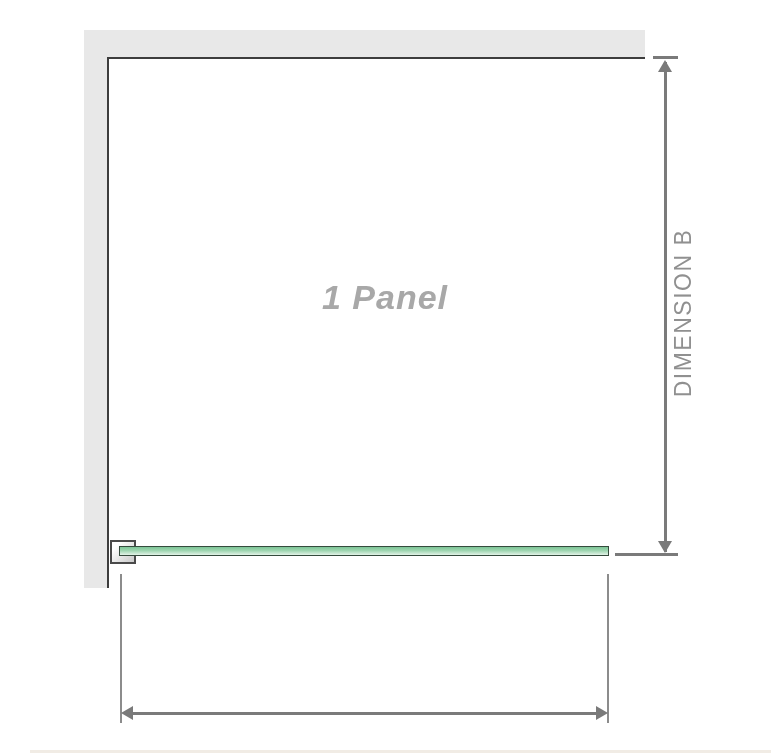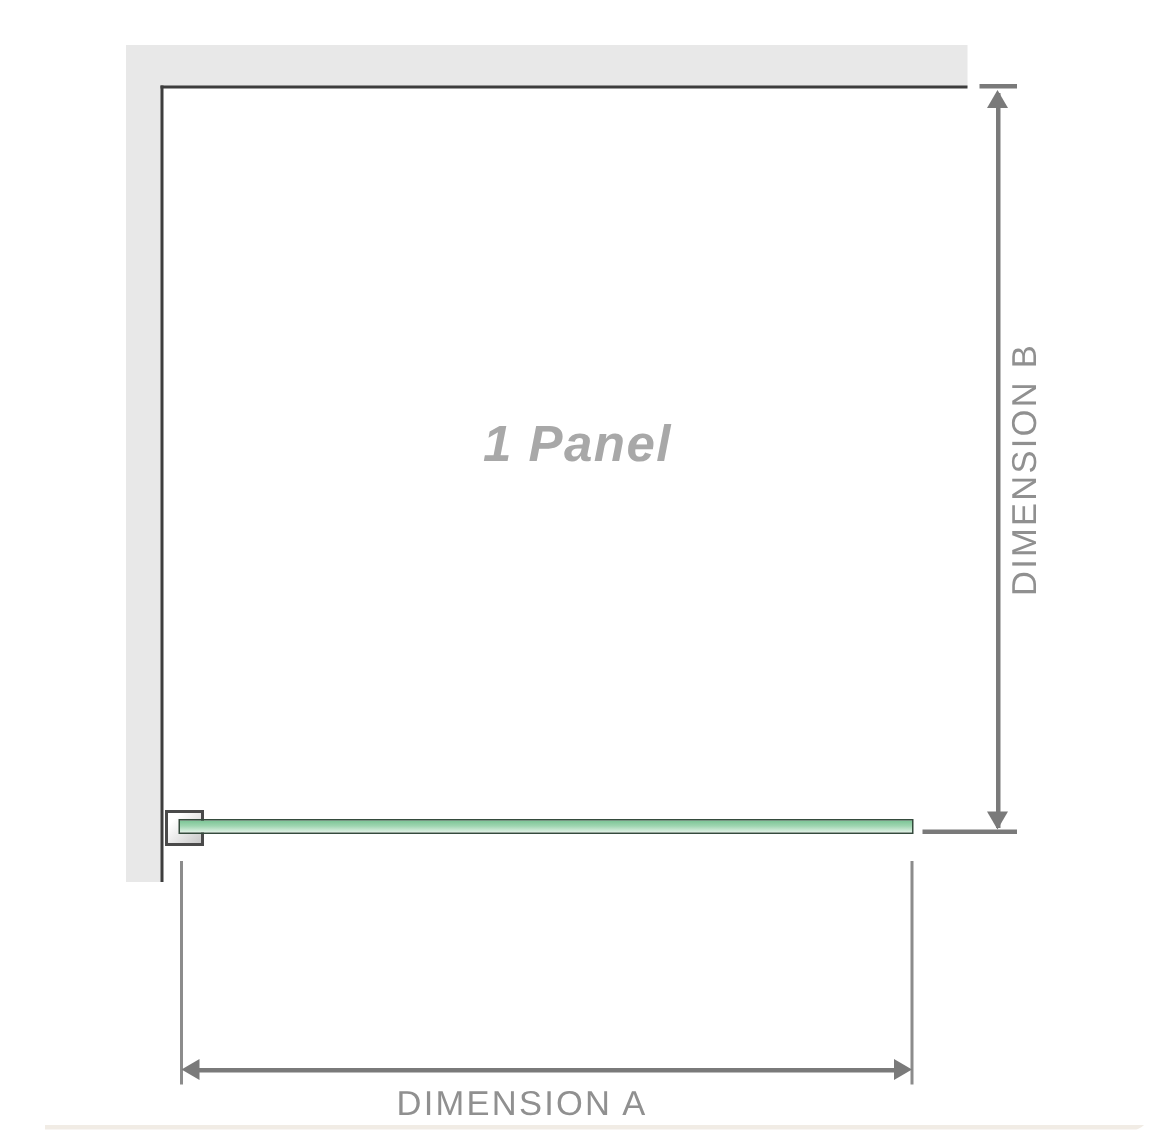--- a/index.html
+++ b/index.html
@@ -7,21 +7,20 @@
     padding: 0;
     background: #ffffff;
     font-family: "Liberation Sans", sans-serif;
   }
   .canvas {
     position: relative;
     width: 771px;
     height: 755px;
     background: #ffffff;
     overflow: hidden;
-    border-radius: 22px;
   }
   
   .wall-top {
     position: absolute;
     left: 84px; top: 30px;
     width: 561px; height: 28px;
     background: #e8e8e8;
   }
   .wall-left {
     position: absolute;
@@ -136,17 +135,16 @@
   <div class="dim-line" style="left:664px; top:62px; width:3px; height:490px;"></div>
   <div class="arrow arrow-up" style="left:658px; top:60px;"></div>
   <div class="arrow arrow-down" style="left:658px; top:541px;"></div>
   <div class="dim-text dim-b-text">DIMENSION B</div>
 
   <div class="ext-line" style="left:120px; top:574px; width:2px; height:149px;"></div>
   <div class="ext-line" style="left:607px; top:574px; width:2px; height:149px;"></div>
   <div class="dim-line" style="left:127px; top:712px; width:475px; height:3px;"></div>
   <div class="arrow arrow-left" style="left:121px; top:706px;"></div>
   <div class="arrow arrow-right" style="left:596px; top:706px;"></div>
-  <div class="dim-text dim-a-text">DIMENSION A</div>
 
   <div class="bottom-rule"></div>
 
 </div>
 
 </body></html>

